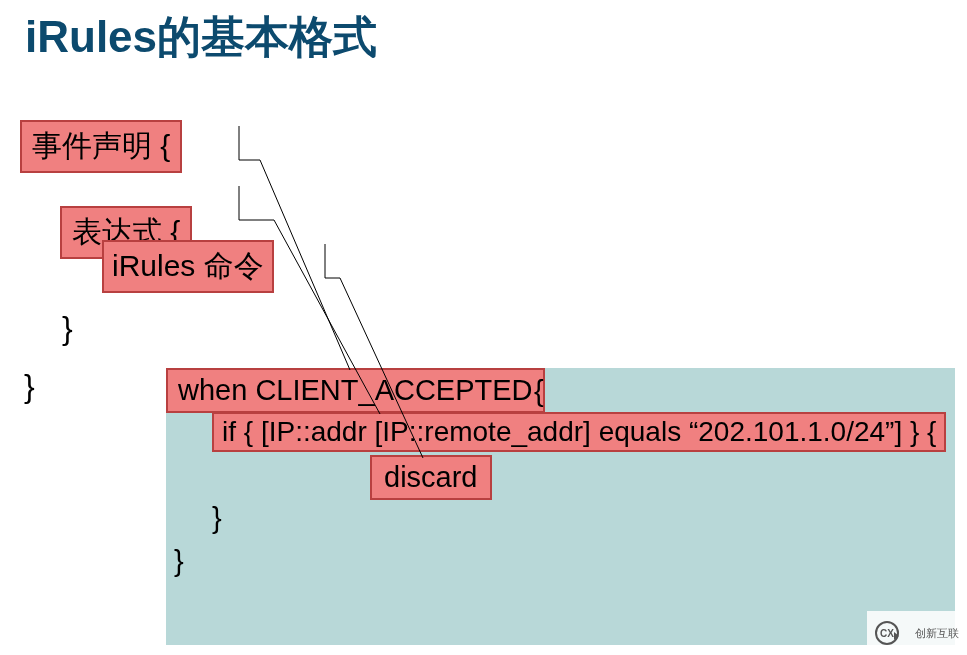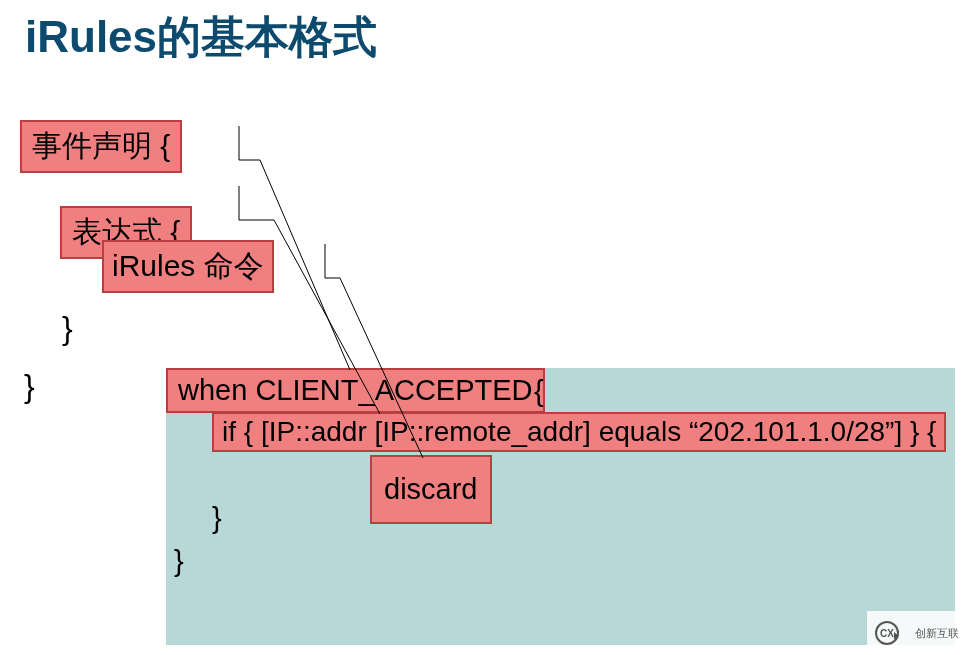--- a/index.html
+++ b/index.html
@@ -85,21 +85,21 @@
       top: 412px;
       font-size: 28px;
       font-family: Arial, sans-serif;
       padding: 2px 8px;
     }
     .code3 {
       left: 370px;
       top: 455px;
       font-size: 29px;
       font-family: Arial, sans-serif;
-      padding: 16px 12px;
+      padding: 4px 12px;
     }
     .codebrace1 {
       position: absolute;
       left: 212px;
       top: 502px;
       font-size: 29px;
       color: #000;
     }
     .codebrace2 {
       position: absolute;
@@ -170,21 +170,21 @@
 <div class="box label1">事件声明 {</div>
 <div class="box label2">表达式 {</div>
 <div class="box label3">iRules 命令</div>
 <div class="brace1">}</div>
 <div class="brace2">}</div>
 
 <div class="code-block"></div>
 
 <div class="box code1">when CLIENT_ACCEPTED</div>
 <div class="code1brace">{</div>
-<div class="box code2">if { [IP::addr [IP::remote_addr] equals “202.101.1.0/28”] } {</div>
+<div class="box code2">if { [IP::addr [IP::remote_addr] equals “202.101.1.0/24”] } {</div>
 <div class="box code3">discard</div>
 <div class="codebrace1">}</div>
 <div class="codebrace2">}</div>
 
 <svg class="lines">
 
   <line x1="239" y1="126" x2="239" y2="160" stroke="#000" stroke-width="1"></line>
   <line x1="239" y1="160" x2="260" y2="160" stroke="#000" stroke-width="1"></line>
   <line x1="260" y1="160" x2="350" y2="370" stroke="#000" stroke-width="1"></line>
 

